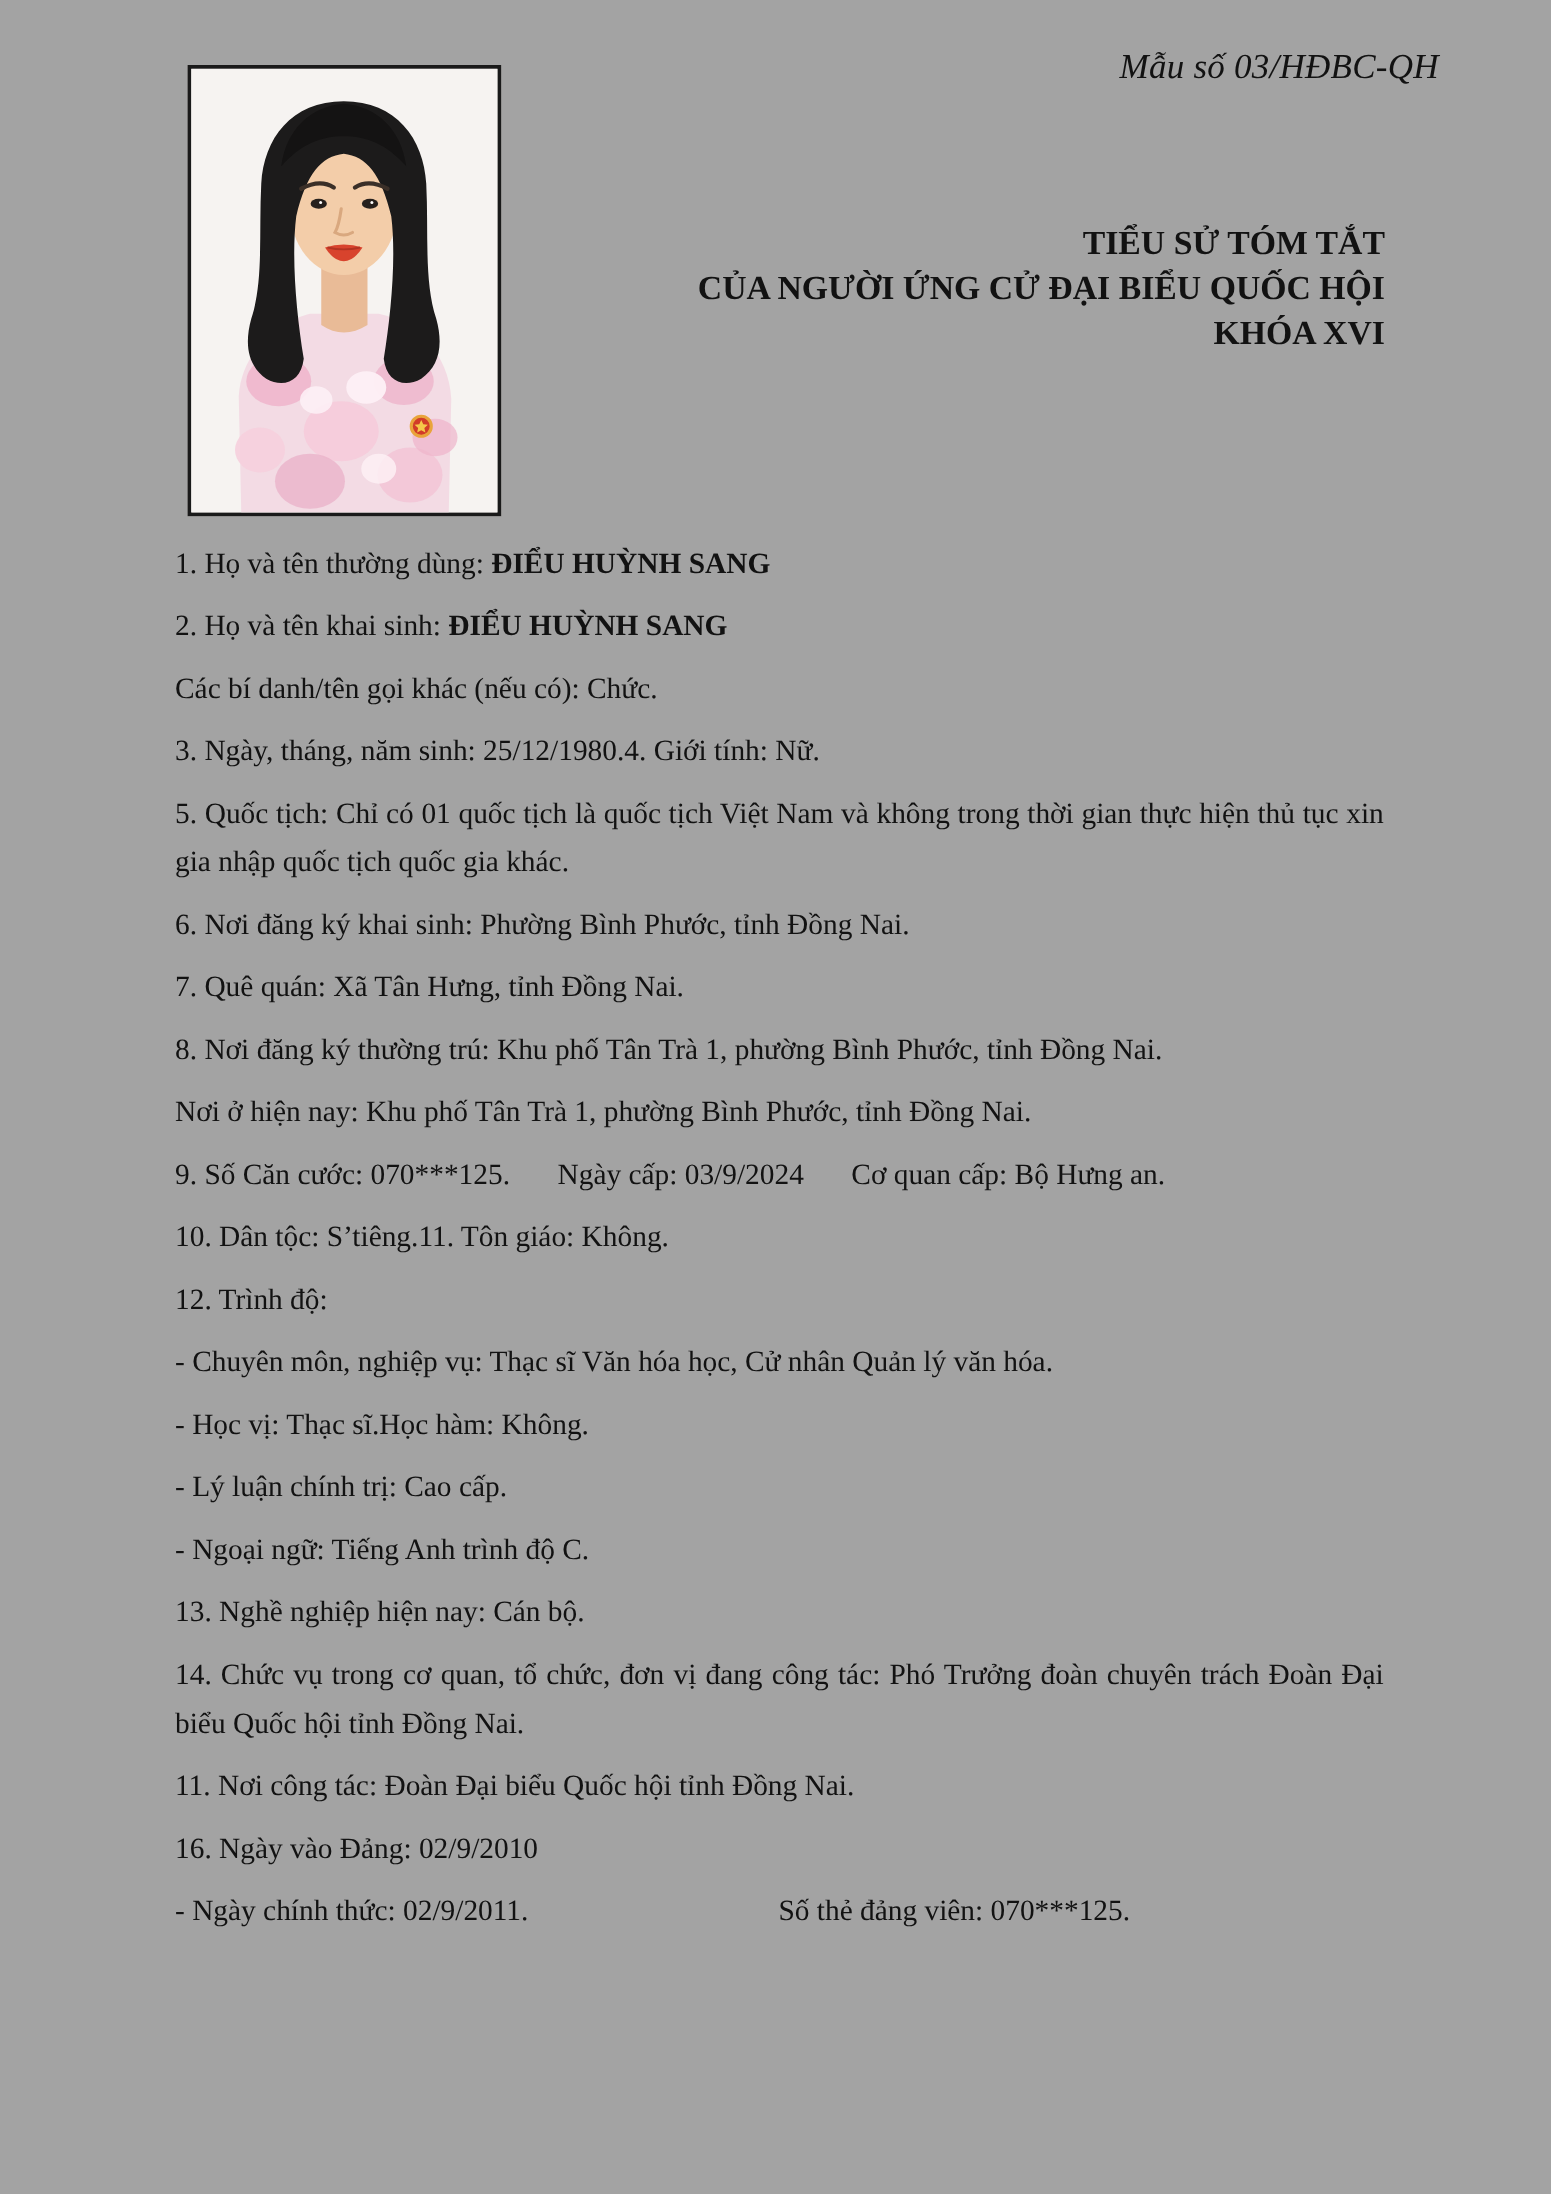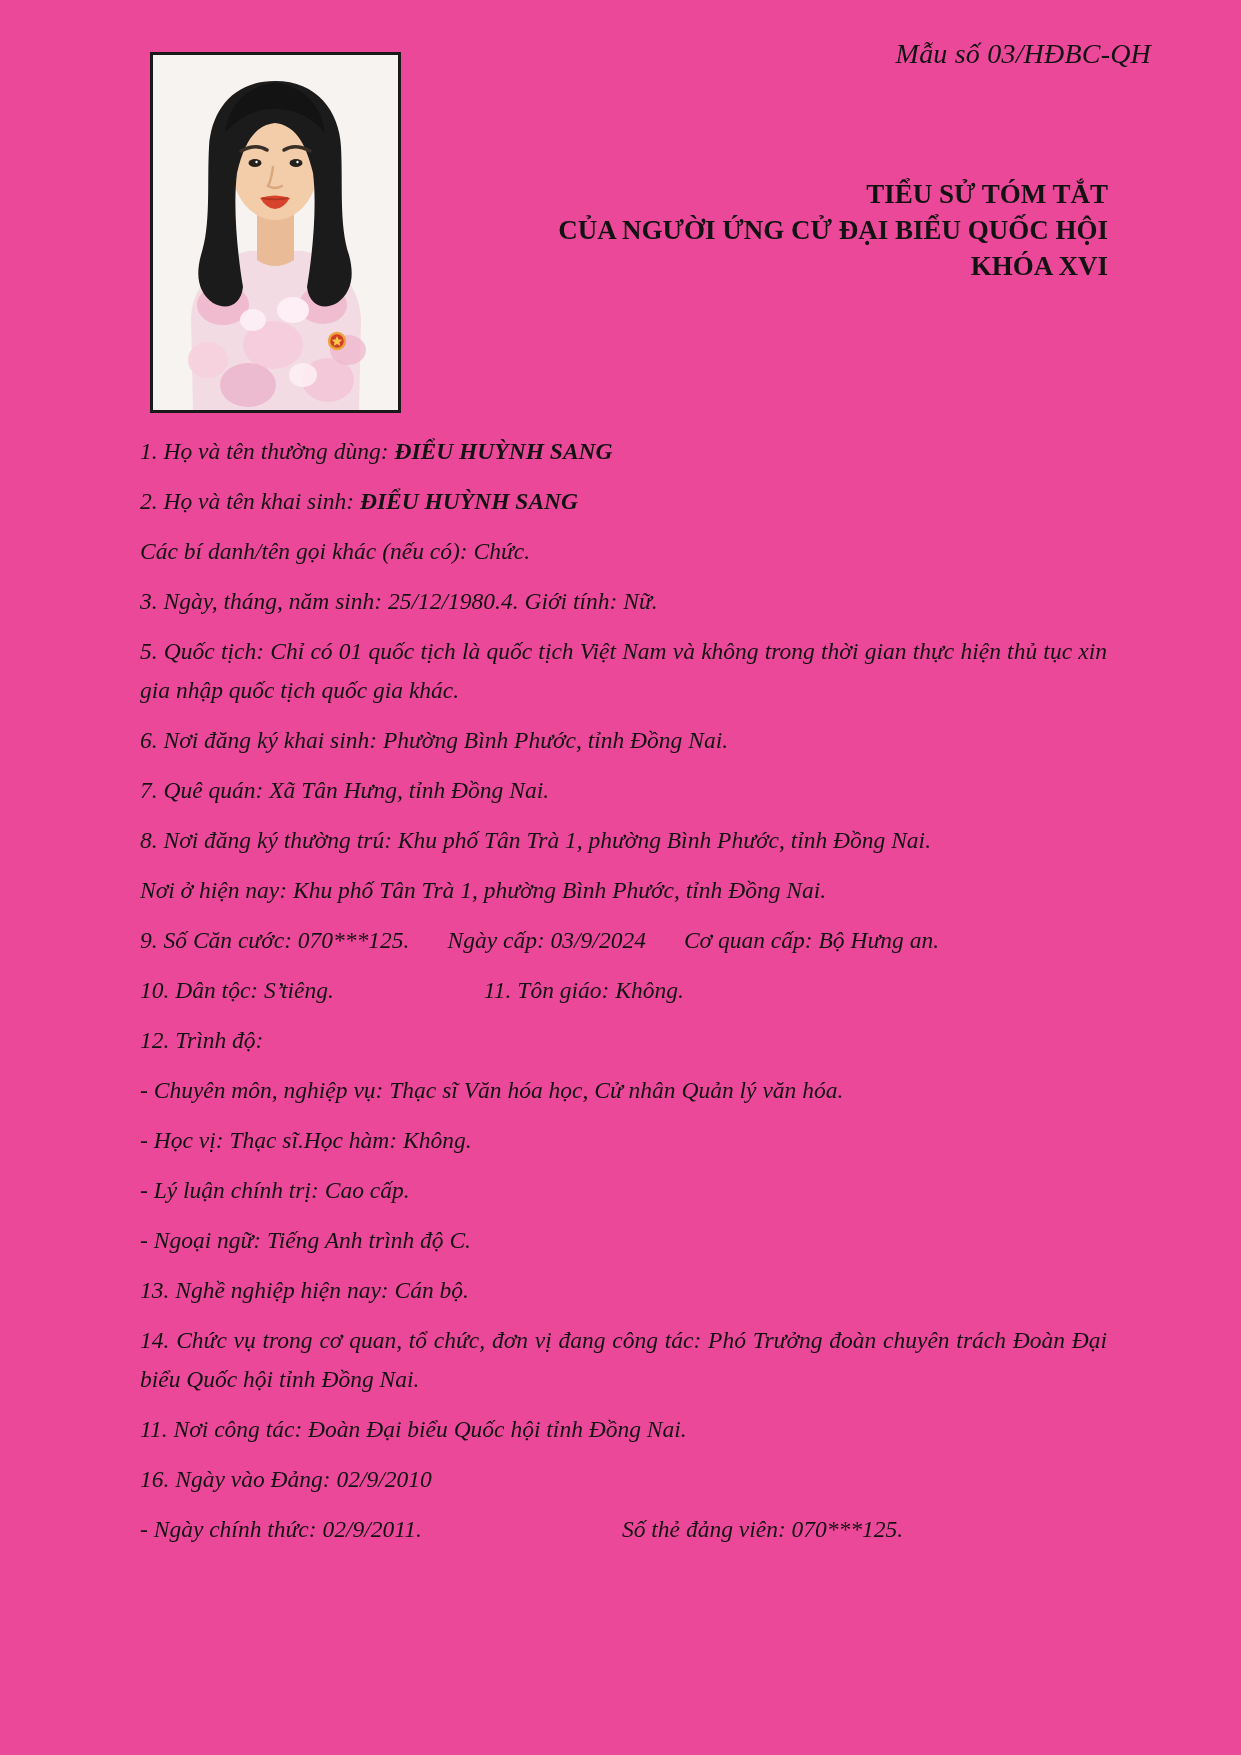--- a/index.html
+++ b/index.html
@@ -1,19 +1,19 @@
 <!DOCTYPE html>
 <html lang="vi"><head>
 <meta charset="utf-8">
 <style>
   html,body { margin:0; padding:0; background:#ffffff; }
   .page {
     position:relative;
     width:1241px; height:1755px;
-    background:#ec4899;
+    background:#a3a3a3;
     font-family:"Liberation Serif", serif;
     color:#121212;
     overflow:hidden;
   }
   .form-code {
     position:absolute;
     top:38px; right:90px;
     font-style:italic;
     font-size:28px;
     letter-spacing:0.2px;
@@ -37,26 +37,26 @@
     line-height:36px;
     white-space:nowrap;
   }
   .content {
     position:absolute;
     left:140px; top:432px;
     width:967px;
     font-size:23.5px;
     line-height:39px;
   }
-  .content p { margin:0 0 11px 0;font-style:italic; }
+  .content p { margin:0 0 11px 0; }
   .jst { text-align:justify; }
   .b { font-weight:bold; }
   .g62  { }
   .g38  { margin-left:38px; }
-  .g150 { margin-left:150px; }
+  .g150 { }
   .g148 { }
   .g200 { margin-left:200px; }
   span[data-bind] { white-space:pre-wrap; }
 </style>
 </head>
 <body>
 
 <div class="page">
 
   <div class="form-code" data-bind="header.form_code">Mẫu số 03/HĐBC-QH</div>

